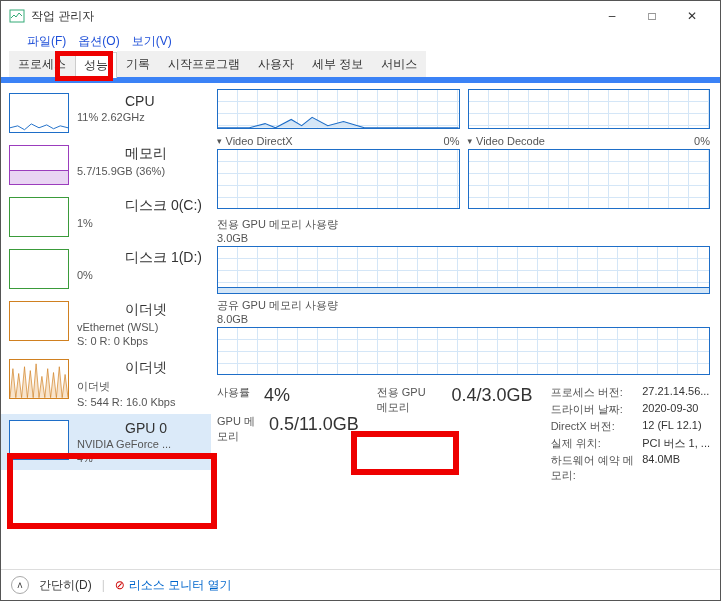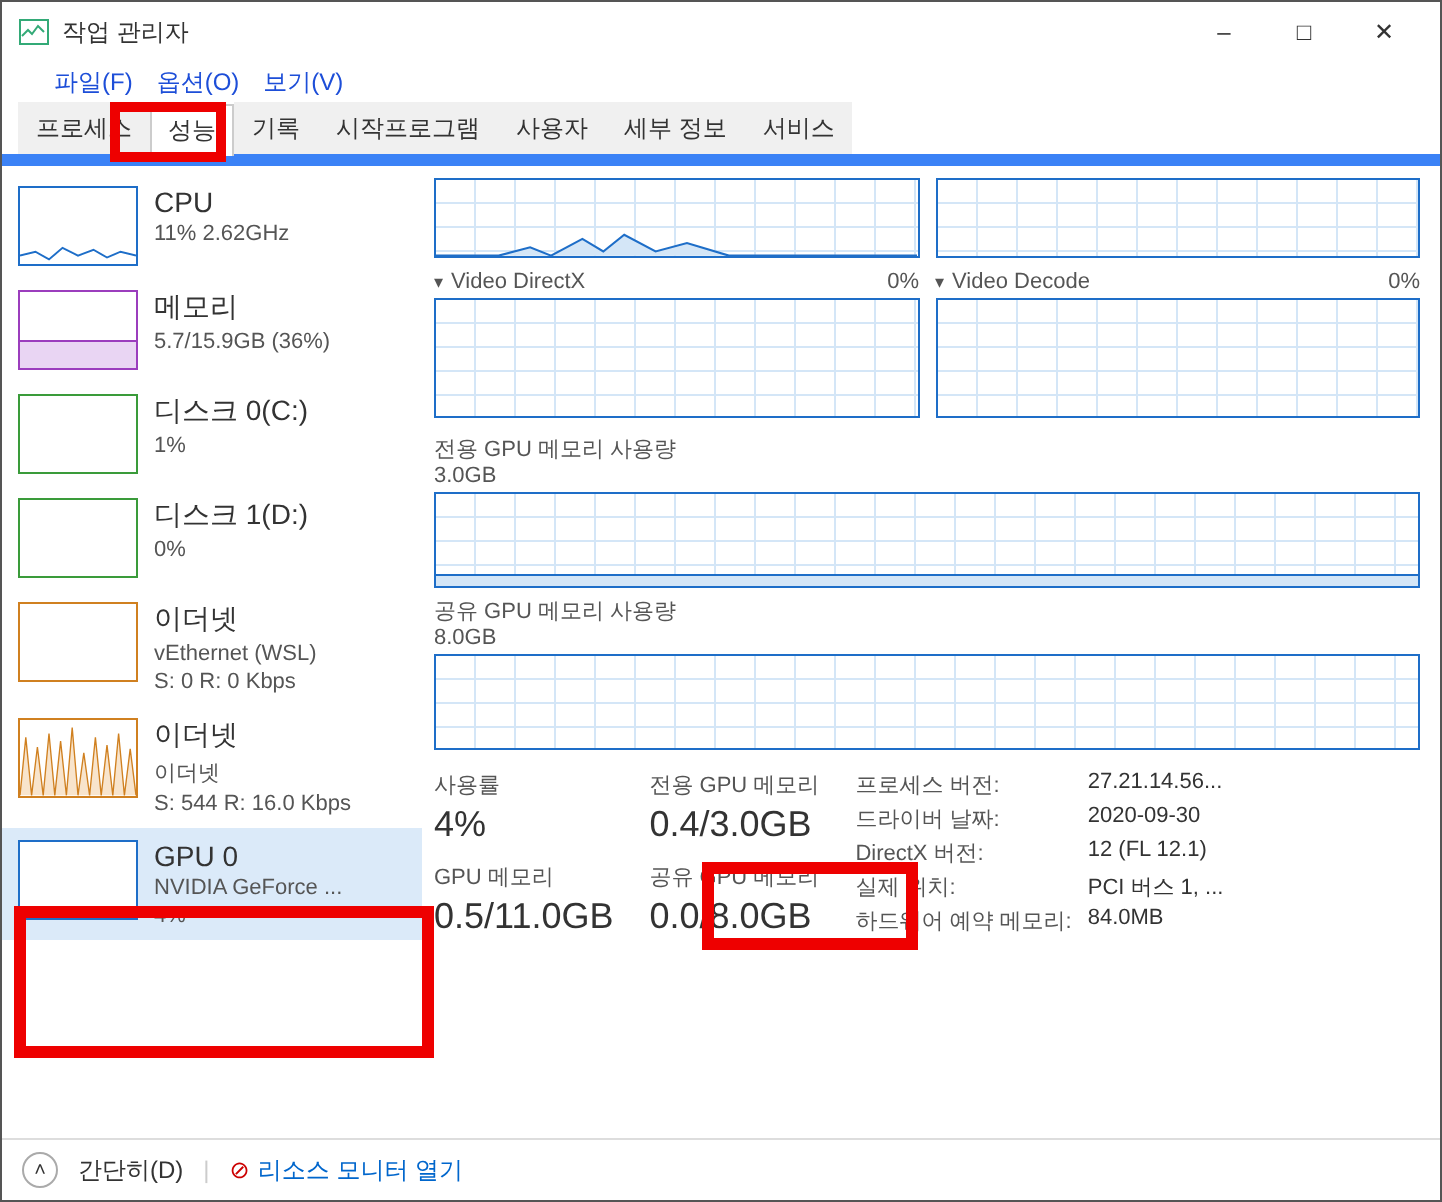--- a/index.html
+++ b/index.html
@@ -21,41 +21,41 @@
 
 .sidebar { width: 210px; overflow-y: auto; border-right: none; padding: 4px 0; }
 .side-item { display: flex; padding: 6px 8px; gap: 8px; align-items: flex-start; }
 .side-item.selected { background: #dbeaf9; }
 .side-graph { width: 60px; height: 40px; border: 1px solid; position: relative; flex-shrink: 0; overflow: hidden; }
 .side-graph.blue { border-color: #1e6ec8; }
 .side-graph.purple { border-color: #9b3dbd; }
 .side-graph.green { border-color: #3a9b3a; }
 .side-graph.orange { border-color: #d08020; }
 .side-info { display: flex; flex-direction: column; gap: 2px; color: #333; }
-.side-title { font-size: 14px; font-weight: normal; color: #333; }
+.side-title { font-size: 14px; font-weight: normal; color: #333; margin-left: 48px; }
 .side-sub { font-size: 11px; color: #555; }
 
 .detail { flex: 1; padding: 6px 10px 6px 6px; overflow: hidden; display: flex; flex-direction: column; }
 
 .chart-row { display: flex; gap: 8px; margin-bottom: 4px; }
 .chart-col { flex: 1; display: flex; flex-direction: column; }
 .chart-head { display: flex; align-items: center; font-size: 11px; color: #555; padding: 2px 0; }
 .chart-head .caret { margin-right: 4px; font-size: 9px; }
 .chart-head .lbl { flex: 1; }
 .chart-head .pct { color: #555; }
 .chart-box { border: 1px solid #1e6ec8; height: 36px; position: relative; background: repeating-linear-gradient(to right, transparent, transparent 19px, #d4e6f7 19px, #d4e6f7 20px), repeating-linear-gradient(to bottom, transparent, transparent 11px, #d4e6f7 11px, #d4e6f7 12px); overflow: hidden; background-color: #fff; }
 .chart-box.tall { height: 40px; }
 .chart-box.med { height: 60px; }
 .spark { position: absolute; bottom: 0; left: 0; width: 100%; }
 
 .section-head { display: flex; font-size: 11px; color: #555; padding: 4px 0 2px; flex-direction: column; }
 .section-head .lbl { flex: 1; }
 
 .stats { display: flex; gap: 18px; margin-top: 10px; }
-.stat-col { display: flex; flex-direction: column; gap: 2px; }
+.stat-col { display: flex; flex-direction: row; gap: 14px; }
 .stat-label { font-size: 11px; color: #555; }
 .stat-value { font-size: 18px; color: #333; }
 
 .info-grid { display: grid; grid-template-columns: auto auto; column-gap: 8px; row-gap: 2px; font-size: 11px; color: #555; }
 .info-grid .v { color: #333; }
 
 .footer { border-top: 1px solid #ddd; padding: 6px 10px; display: flex; align-items: center; gap: 10px; font-size: 12px; color: #333; position: absolute; bottom: 0; left: 0; right: 0; background: #fff; }
 .footer .chevbtn { width: 18px; height: 18px; border: 1px solid #aaa; border-radius: 50%; display: inline-flex; align-items: center; justify-content: center; font-size: 10px; }
 .footer .divider { color: #ccc; }
 .footer .link { color: #0066cc; display: inline-flex; align-items: center; gap: 4px; }
@@ -225,24 +225,20 @@
         <div class="stat-col">
           <div class="stat-label">GPU 메모리</div>
           <div class="stat-value">0.5/11.0GB</div>
         </div>
       </div>
       <div>
         <div class="stat-col" style="margin-bottom:8px;">
           <div class="stat-label">전용 GPU 메모리</div>
           <div class="stat-value">0.4/3.0GB</div>
         </div>
-        <div class="stat-col">
-          <div class="stat-label">공유 GPU 메모리</div>
-          <div class="stat-value">0.0/8.0GB</div>
-        </div>
       </div>
       <div class="info-grid" style="align-content:start;">
         <span>프로세스 버전:</span>
         <span class="v">27.21.14.56...</span>
         <span>드라이버 날짜:</span>
         <span class="v">2020-09-30</span>
         <span>DirectX 버전:</span>
         <span class="v">12 (FL 12.1)</span>
         <span>실제 위치:</span>
         <span class="v">PCI 버스 1, ...</span>

